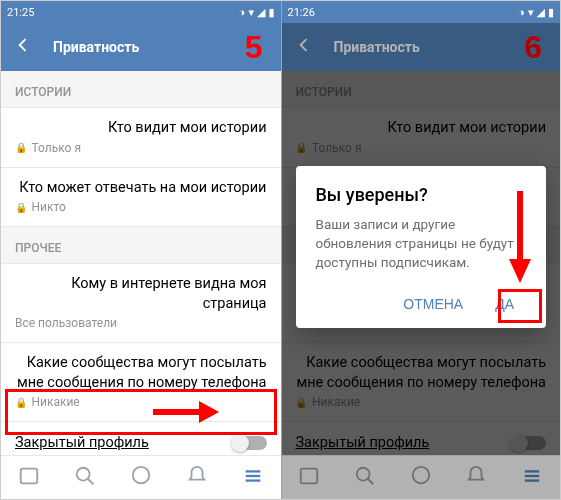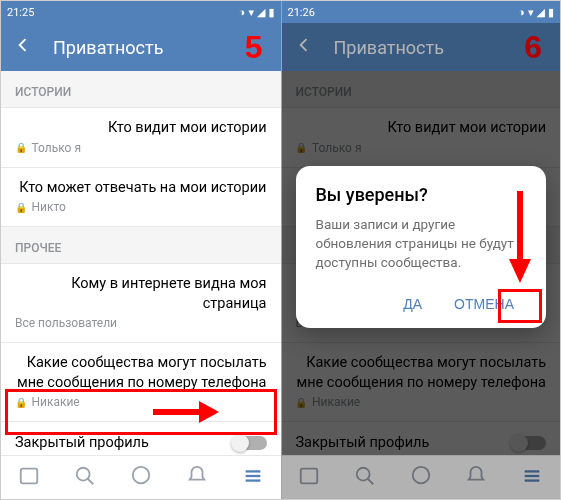--- a/index.html
+++ b/index.html
@@ -5,29 +5,29 @@
   * { box-sizing: border-box; margin: 0; padding: 0; }
   body { font-family: -apple-system, Roboto, Arial, sans-serif; background: #fff; }
   .container { display: flex; width: 561px; height: 500px; border: 1px solid #ccc; }
   .screen { width: 280px; height: 498px; background: #fff; position: relative; display: flex; flex-direction: column; overflow: hidden; }
   .screen + .screen { border-left: 1px solid #a3a3a3; }
   .statusbar { height: 22px; background: #5181B8; color: #fff; display: flex; align-items: center; justify-content: space-between; padding: 0 6px; font-size: 11px; }
   .status-icons { display: flex; gap: 3px; align-items: center; }
   .status-icons svg, .status-icons span { color: #fff; }
   .header { height: 48px; background: #5181B8; color: #fff; display: flex; align-items: center; padding: 0 12px; position: relative; }
   .back-icon { margin-right: 20px; }
-  .header-title { font-size: 18px; font-weight: 400; }
+  .header-title { font-size: 14px; font-weight: 700; }
   .step-num { position: absolute; right: 18px; top: 50%; transform: translateY(-50%); color: #ff0000; font-size: 32px; font-weight: bold; font-family: Arial, sans-serif; }
   .content { flex: 1; overflow: hidden; background: #737373; position: relative; }
   .section-header { background: #F5F5F5; color: #909499; font-size: 12px; font-weight: 500; padding: 14px 14px 8px; border-bottom: 1px solid #e7e8ec; }
   .setting-item { padding: 10px 14px 12px; border-bottom: 1px solid #e7e8ec; background: #fff; }
   .setting-title { font-size: 14.5px; color: #000; line-height: 1.35; text-align: right; }
   .setting-sub { font-size: 12px; color: #909499; margin-top: 3px; display: flex; align-items: center; gap: 4px; }
   .lock-icon { font-size: 10px; }
-  .toggle-row { display: flex; align-items: center; justify-content: space-between; padding: 12px 14px; background: #fff; position: relative; }
+  .toggle-row { display: flex; align-items: center; justify-content: space-between; padding: 12px 14px; background: #fff; position: relative; text-decoration: underline; }
   .toggle-label { font-size: 14.5px; color: #000; }
   .toggle { width: 34px; height: 14px; background: #b0b0b0; border-radius: 7px; position: relative; }
   .toggle::after { content: ''; position: absolute; width: 18px; height: 18px; background: #f1f1f1; border-radius: 50%; top: -2px; left: -2px; box-shadow: 0 1px 3px rgba(0,0,0,0.3); }
   .bottomnav { height: 44px; border-top: 1px solid #e7e8ec; display: flex; align-items: center; justify-content: space-around; background: #fff; }
   .nav-icon { color: #99a2ad; }
   .nav-icon.active { color: #5181B8; }
   .overlay { position: absolute; inset: 0; background: rgba(0,0,0,0.45); z-index: 5; }
   .dialog { position: absolute; left: 14px; right: 14px; top: 160px; background: #fff; border-radius: 4px; padding: 18px 20px 8px; z-index: 6; box-shadow: 0 8px 24px rgba(0,0,0,0.3); }
   .dialog-title { font-size: 18px; font-weight: 500; color: #000; margin-bottom: 10px; }
   .dialog-text { font-size: 13.5px; color: #6f6f6f; line-height: 1.4; margin-bottom: 16px; }
@@ -169,26 +169,26 @@
             <span class="lock-icon">🔒</span>
             <span>Никакие</span>
           </div>
       </div>
       <div class="toggle-row">
         <span class="toggle-label">Закрытый профиль</span>
         <span class="toggle"></span>
       </div>
 
       <div class="overlay" style="filter:none"></div>
-      <div class="dialog" style="filter:none; top:95px;border-radius:14px;">
+      <div class="dialog" style="filter:none; top:95px;">
         <div class="dialog-title">Вы уверены?</div>
-        <div class="dialog-text">Ваши записи и другие обновления страницы не будут доступны сообщества.</div>
+        <div class="dialog-text">Ваши записи и другие обновления страницы не будут доступны подписчикам.</div>
         <div class="dialog-actions">
+          <button class="dialog-btn">ОТМЕНА</button>
           <button class="dialog-btn">ДА</button>
-          <button class="dialog-btn">ОТМЕНА</button>
         </div>
       </div>
       <div class="highlight-box" style="left:216px; top:218px; width:44px; height:34px; filter:none;"></div>
       <svg class="arrow" style="left:223px; top:118px; filter:none;" width="30" height="96" viewBox="0 0 30 96">
         <line x1="15" y1="2" x2="15" y2="72" stroke="#ff0000" stroke-width="6"></line>
         <polygon points="4,70 15,94 26,70" fill="#ff0000"></polygon>
       </svg>
     </div>
     <div class="bottomnav">
       <span class="nav-icon"><svg width="22" height="22" viewBox="0 0 24 24" fill="none" stroke="currentColor" stroke-width="2">

